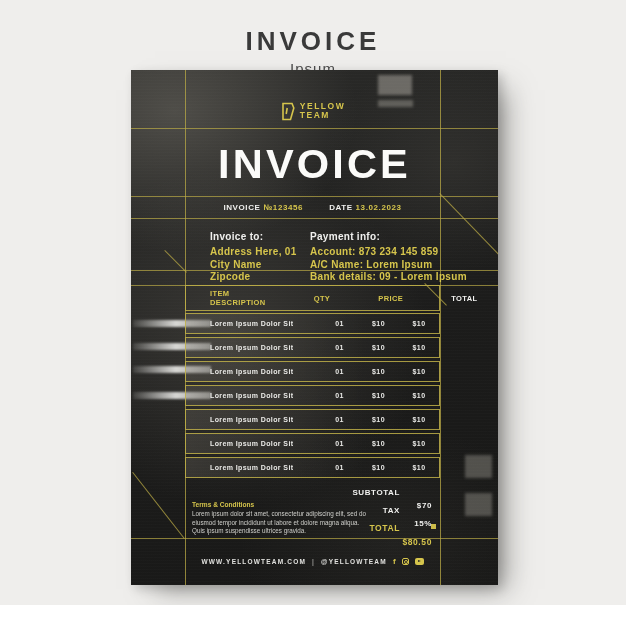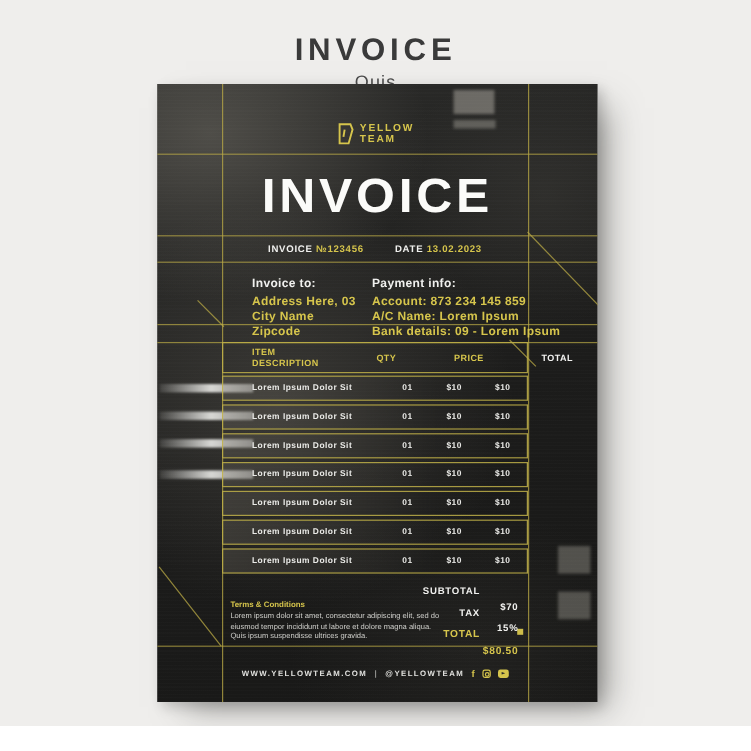--- a/index.html
+++ b/index.html
@@ -86,21 +86,21 @@
              border-left:3px solid #2a2a28;border-top:1.5px solid transparent;
              border-bottom:1.5px solid transparent;}
 </style>
 </head>
 <body>
 
 <div class="page">
 
   <div class="page-header">
     <div class="page-title">INVOICE</div>
-    <div class="page-subtitle">Quis</div>
+    <div class="page-subtitle">Ipsum</div>
   </div>
 
   <div class="poster">
 
     <div class="vline" style="left:54px;"></div>
     <div class="vline" style="left:309px;"></div>
     <div class="hline" style="top:58px;"></div>
     <div class="hline" style="top:126px;"></div>
     <div class="hline" style="top:148px;"></div>
     <div class="hline" style="top:200px;"></div>
@@ -140,21 +140,21 @@
         <span class="y">№123456</span>
       </div>
       <div>
         <span>DATE</span>
         <span class="y">13.02.2023</span>
       </div>
     </div>
 
     <div class="info-col info-to">
       <div class="hd">Invoice to:</div>
-      <div class="ln">Address Here, 03</div>
+      <div class="ln">Address Here, 01</div>
       <div class="ln">City Name</div>
       <div class="ln">Zipcode</div>
     </div>
     <div class="info-col info-pay">
       <div class="hd">Payment info:</div>
       <div class="ln">Account: 873 234 145 859</div>
       <div class="ln">A/C Name: Lorem Ipsum</div>
       <div class="ln">Bank details: 09 - Lorem Ipsum</div>
     </div>
 

